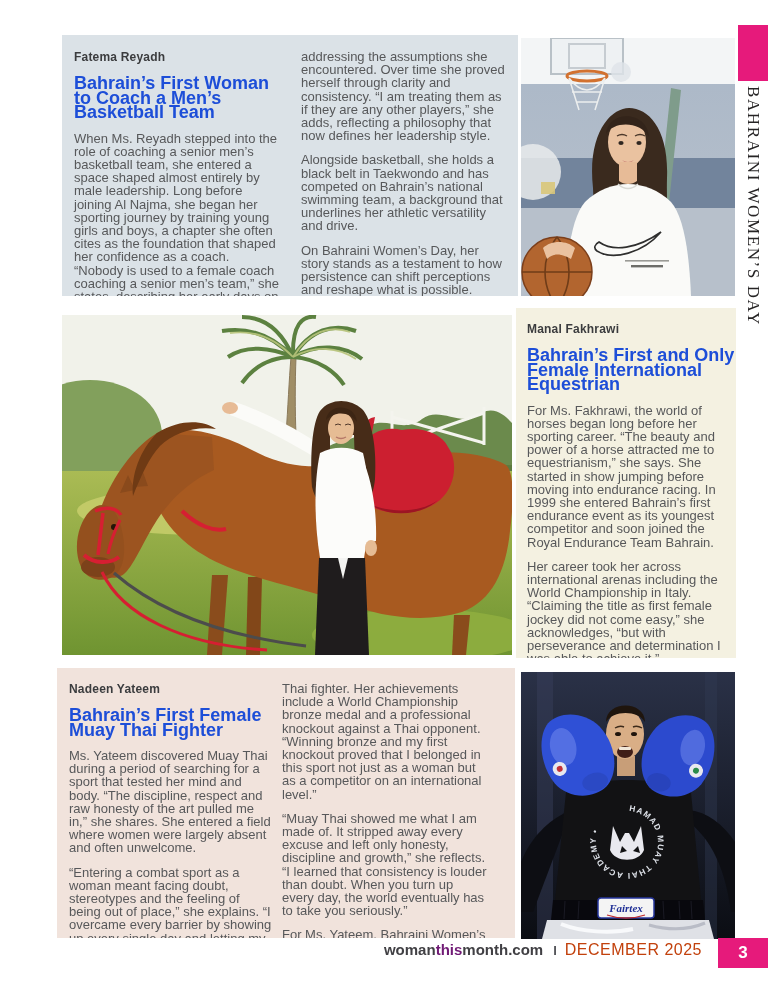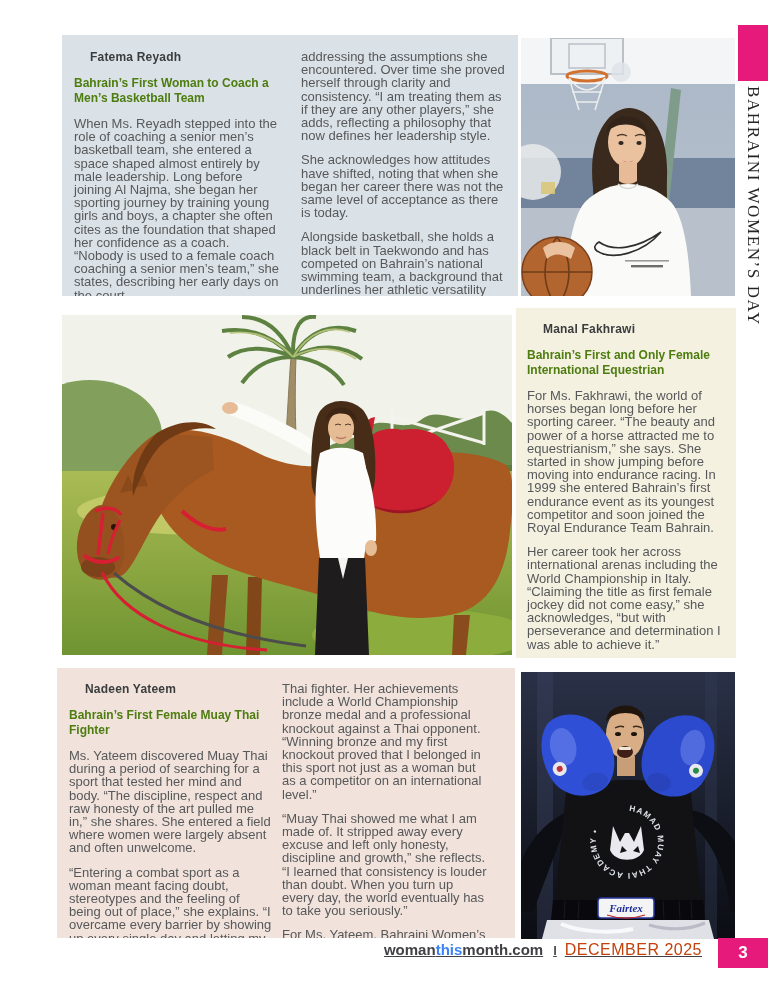--- a/index.html
+++ b/index.html
@@ -12,42 +12,42 @@
   
   .article-box{padding:15px 12px 0 12px;overflow:hidden;}
   .box-fatema{left:62px;top:35px;width:456px;height:261px;background:#dbe2e7;}
   .box-manal{left:516px;top:308px;width:220px;height:350px;background:#f4f1e1;padding:14px 0 0 11px;}
   .box-nadeen{left:57px;top:668px;width:458px;height:270px;background:#f1e3dc;padding:14px 12px 0 12px;}
 
   .cols{display:flex;gap:22px;}
   .box-nadeen .cols{gap:8px;}
   .col{width:205px;}
 
-  .person-name{font-size:12px;font-weight:bold;color:#3b3c3e;margin:0 0 12px 16px;letter-spacing:.2px;}
-  .headline{font-size:12px;font-weight:bold;color:#4d7c0f;line-height:14.5px;margin:0 0 12px 0;}
+  .person-name{font-size:12px;font-weight:bold;color:#3b3c3e;margin:0 0 12px 0;letter-spacing:.2px;}
+  .headline{font-size:18px;font-weight:bold;color:#1d4ed8;line-height:14.5px;margin:0 0 12px 0;}
   .body-text{font-size:13px;line-height:13.2px;color:#57585a;margin:0 0 11px 0;}
 
   
   .photo{display:block;}
   .photo-basketball{left:521px;top:38px;}
   .photo-horse{left:62px;top:315px;}
   .photo-muaythai{left:521px;top:672px;}
 
   
   .pink-tab{right:0;top:25px;width:30px;height:56px;background:#e61a7b;}
   .vertical-label{
     right:5px;top:86px;writing-mode:vertical-rl;
     font-family:"Liberation Serif",serif;font-size:17px;letter-spacing:1.6px;
     color:#262425;white-space:nowrap;
   }
 
   
-  .footer{right:66px;top:941px;display:flex;align-items:baseline;color:#414044;text-decoration:underline;}
+  .footer{right:66px;top:941px;display:flex;align-items:baseline;color:#414044;}
   .footer .brand{font-weight:bold;font-size:15px;color:#414044;}
-  .footer .brand-this{color:#3b82f6;}
+  .footer .brand-this{color:#701a75;}
   .footer .sep{font-weight:bold;font-size:13px;color:#55565a;margin:0 8px 0 10px;}
   .footer .issue{font-size:16px;color:#c2410c;letter-spacing:.5px;}
   .page-box{
     right:0;top:938px;width:50px;height:30px;background:#e61a7b;
     display:flex;align-items:center;justify-content:center;
     color:#ffffff;font-weight:bold;font-size:17px;
   }
 </style>
 </head>
 <body>
@@ -55,21 +55,20 @@
 <div class="abs article-box box-fatema">
   <div class="cols">
     <div class="col">
       <p class="person-name">Fatema Reyadh</p>
       <p class="headline">Bahrain’s First Woman to Coach a Men’s Basketball Team</p>
       <p class="body-text">When Ms. Reyadh stepped into the role of coaching a senior men’s basketball team, she entered a space shaped almost entirely by male leadership. Long before joining Al Najma, she began her sporting journey by training young girls and boys, a chapter she often cites as the foundation that shaped her confidence as a coach. “Nobody is used to a female coach coaching a senior men’s team,” she states, describing her early days on the court.</p>
       <p class="body-text">She grounded her progress in discipline and merit. “They do not know I earned the spot because of my hard work,” she says,</p>
     </div>
     <div class="col">
       <p class="body-text">addressing the assumptions she encountered. Over time she proved herself through clarity and consistency. “I am treating them as if they are any other players,” she adds, reflecting a philosophy that now defines her leadership style.</p>
-      <p class="body-text">She acknowledges how attitudes have shifted, noting that when she began her career there was not the same level of acceptance as there is today.</p>
       <p class="body-text">Alongside basketball, she holds a black belt in Taekwondo and has competed on Bahrain’s national swimming team, a background that underlines her athletic versatility and drive.</p>
       <p class="body-text">On Bahraini Women’s Day, her story stands as a testament to how persistence can shift perceptions and reshape what is possible.</p>
     </div>
   </div>
 </div>
 
 <svg class="abs photo photo-basketball" width="214" height="258" viewBox="0 0 214 258">
   <defs>
     <linearGradient id="wallGrad" x1="0" y1="0" x2="0" y2="1">
       <stop offset="0" stop-color="#aab7c7"></stop>

